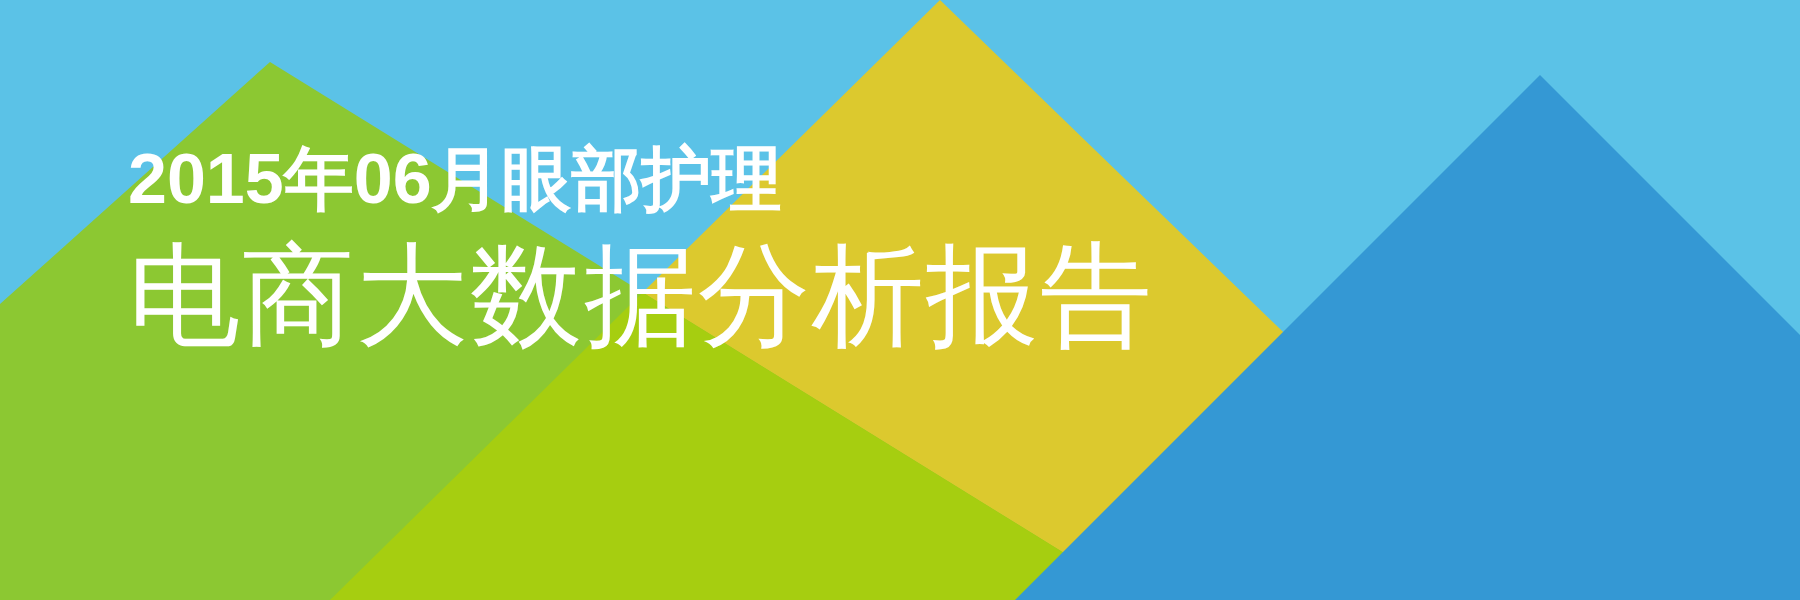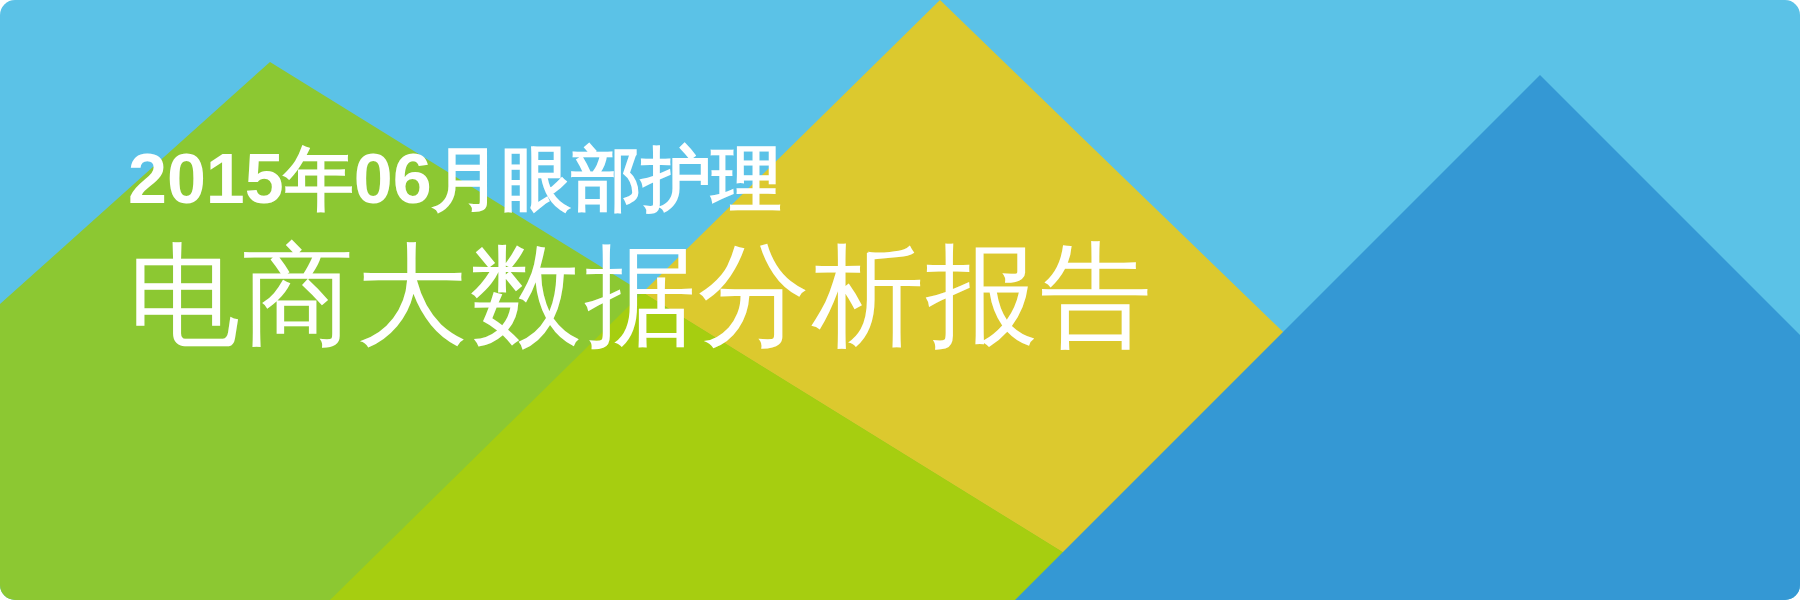--- a/index.html
+++ b/index.html
@@ -6,21 +6,20 @@
     margin: 0;
     padding: 0;
     background: #ffffff;
   }
   #banner {
     position: relative;
     width: 1800px;
     height: 600px;
     overflow: hidden;
     font-family: "Liberation Sans", "DejaVu Sans", sans-serif;
-    border-radius: 15px;
   }
   #bg-svg {
     position: absolute;
     inset: 0;
     width: 1800px;
     height: 600px;
     display: block;
   }
   #title-block {
     position: absolute;

